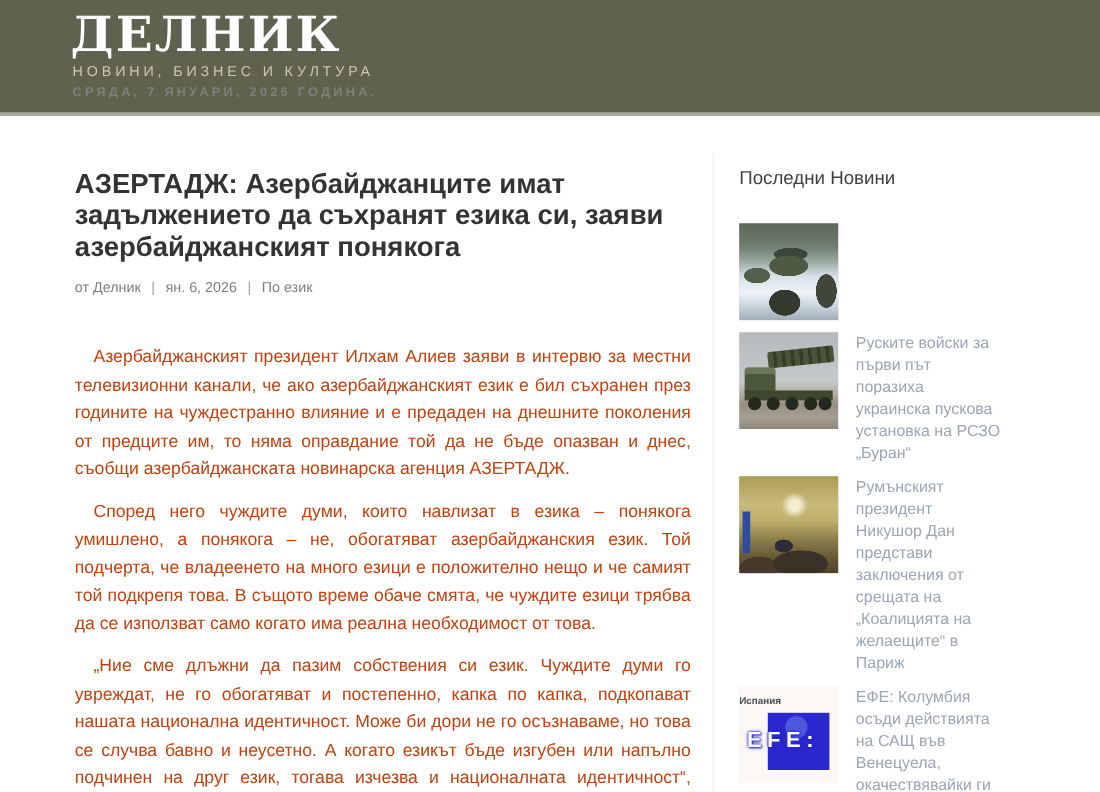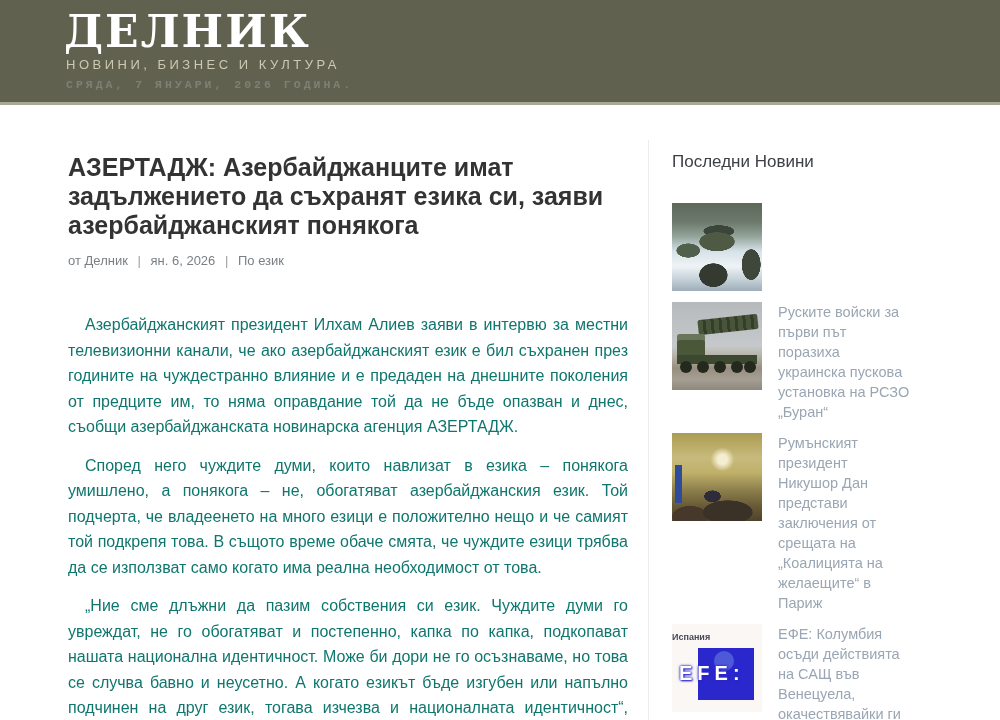--- a/index.html
+++ b/index.html
@@ -15,21 +15,20 @@
     font-family:"DejaVu Serif", serif; font-weight:bold; color:#ffffff;
     font-size:44px; letter-spacing:2px; line-height:1.1;
   }
   .site-tagline {
     color:#cdc8b2; font-size:13px; font-weight:normal; letter-spacing:3.5px;
     margin:1px 0 0 2px;
   }
   .site-date {
     color:#7e8076; font-size:11.5px; font-weight:bold; letter-spacing:3px;
     margin:6px 0 0 2px;
-    font-family:Liberation Mono, monospace;
   }
 
   
   .content { position:relative; display:flex; padding-left:68px; }
   .col-divider {
     position:absolute; left:648px; top:35px; bottom:-600px;
     width:1px; background:#ececec;
   }
   main.article { width:560px; }
   aside.sidebar { width:238px; margin-left:44px; }
@@ -39,21 +38,21 @@
     margin-top:48px; font-size:25px; line-height:29px; font-weight:600;
     color:#333333; letter-spacing:0;
   }
   .byline {
     margin-top:13px; font-size:13px; color:#7a7f85;
   }
   .byline a { color:#7a7f85; text-decoration:none; }
   .byline .sep { margin:0 6px; color:#9aa0a6; }
   .article-body { margin-top:44px; }
   .para {
-    color:#0f766e; font-size:16px; line-height:25.5px; text-align:justify;
+    color:#c2410c; font-size:16px; line-height:25.5px; text-align:justify;
     text-indent:17px; margin-bottom:13px;
   }
 
   
   .sidebar-title {
     margin-top:47px; font-size:17px; font-weight:500; color:#3d4045;
   }
   .sidebar-list { margin-top:31px; }
   .news-item { display:flex; gap:16px; margin-bottom:11px; }
   .item-label {

